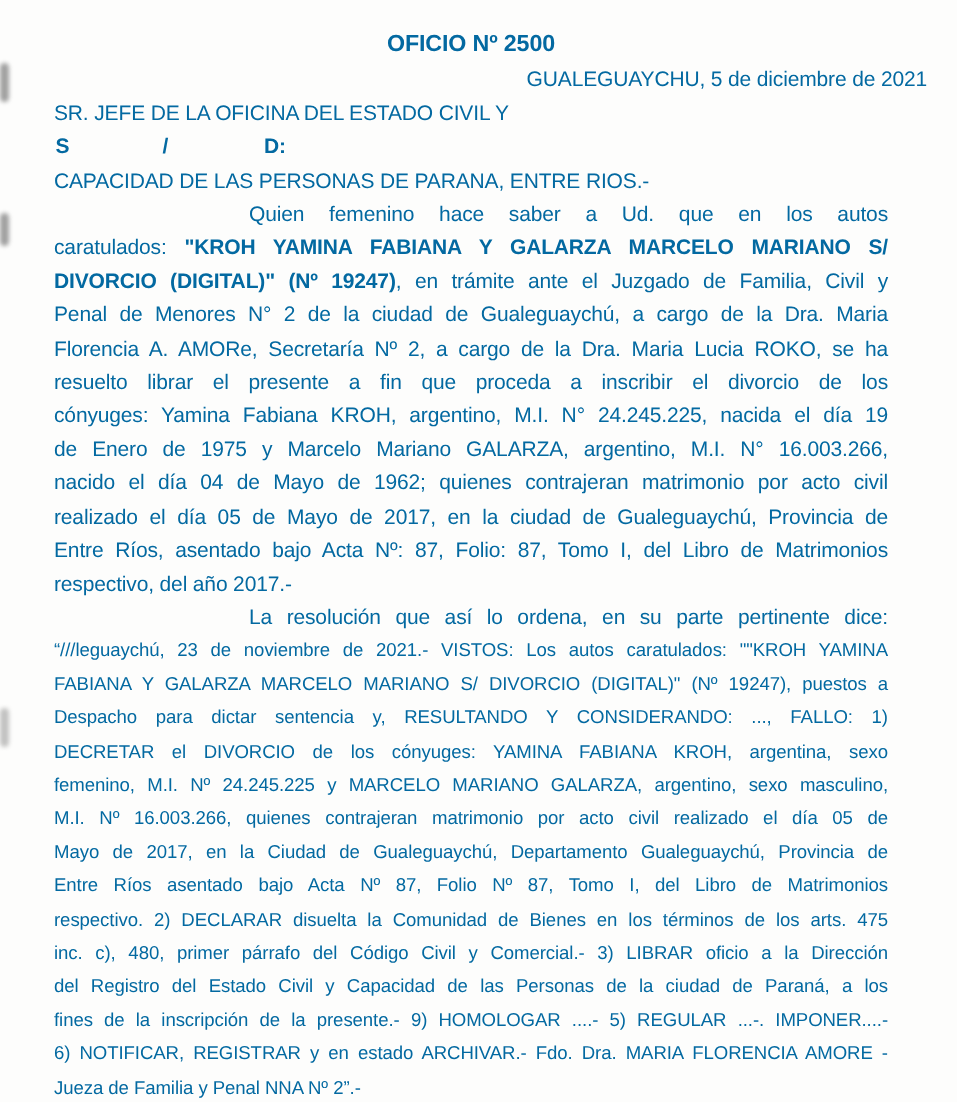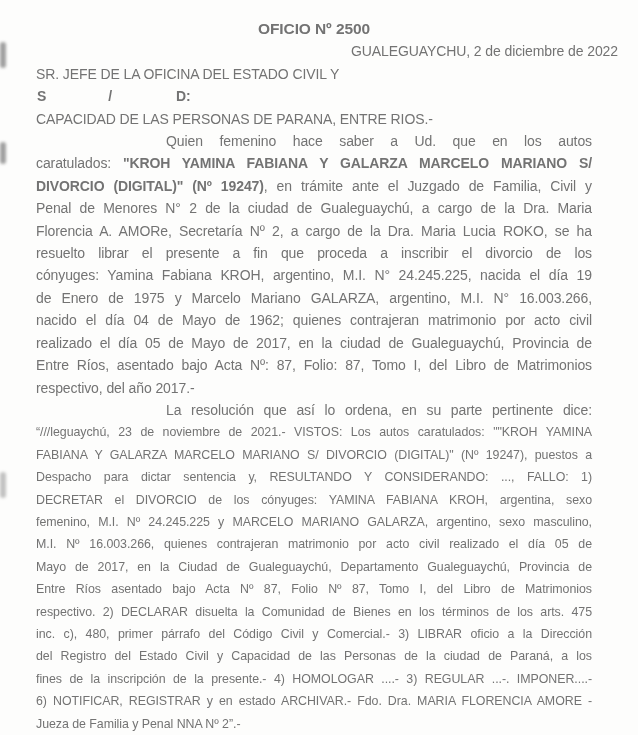--- a/index.html
+++ b/index.html
@@ -3,21 +3,21 @@
 <meta charset="utf-8">
 <style>
   html, body { margin: 0; padding: 0; background: #ffffff; }
   .page {
     position: relative;
     width: 638px;
     height: 735px;
     box-sizing: border-box;
     padding: 18px 46px 0 36px;
     background: #fdfdfc;
-    color: #737373;
+    color: #0369a1;
     font-family: "Liberation Sans", "DejaVu Sans", sans-serif;
     overflow: hidden;
   }
   .ln {
     line-height: 22.4px;
     font-size: 14px;
     letter-spacing: -0.1px;
     white-space: pre-wrap;
   }
   .ln.j { text-align: justify; text-align-last: justify; }
@@ -42,21 +42,21 @@
 </style>
 </head>
 <body>
 
 <div class="page">
   <div class="artifact a1"></div>
   <div class="artifact a2"></div>
   <div class="artifact a3"></div>
   <div>
       <div class="ln c"><span class="seg b">OFICIO Nº 2500</span></div>
-      <div class="ln r"><span class="seg">GUALEGUAYCHU, 2 de diciembre de 2022</span></div>
+      <div class="ln r"><span class="seg">GUALEGUAYCHU, 5 de diciembre de 2021</span></div>
       <div class="ln l"><span class="seg">SR. JEFE DE LA OFICINA DEL ESTADO CIVIL Y</span></div>
       <div class="ln l sd"><span class="seg b" style="margin-left: 1px;">S</span><span class="seg b" style="margin-left: 62px;">/</span><span class="seg b" style="margin-left: 64px;">D:</span></div>
       <div class="ln l"><span class="seg">CAPACIDAD DE LAS PERSONAS DE PARANA, ENTRE RIOS.-</span></div>
       <div class="ln j ind"><span class="seg">Quien femenino hace saber a Ud. que en los autos</span></div>
       <div class="ln j"><span class="seg">caratulados: </span><span class="seg b">"KROH YAMINA FABIANA Y GALARZA MARCELO MARIANO S/</span></div>
       <div class="ln j"><span class="seg b">DIVORCIO (DIGITAL)" (Nº 19247)</span><span class="seg">, en trámite ante el Juzgado de Familia, Civil y</span></div>
       <div class="ln j"><span class="seg">Penal de Menores N° 2 de la ciudad de Gualeguaychú, a cargo de la Dra. Maria</span></div>
       <div class="ln j"><span class="seg">Florencia A. AMORe, Secretaría Nº 2, a cargo de la Dra. Maria Lucia ROKO, se ha</span></div>
       <div class="ln j"><span class="seg">resuelto librar el presente a fin que proceda a inscribir el divorcio de los</span></div>
       <div class="ln j"><span class="seg">cónyuges: Yamina Fabiana KROH, argentino, M.I. N° 24.245.225, nacida el día 19</span></div>
@@ -70,17 +70,17 @@
       <div class="ln j i"><span class="seg">FABIANA Y GALARZA MARCELO MARIANO S/ DIVORCIO (DIGITAL)" (Nº 19247), puestos a</span></div>
       <div class="ln j i"><span class="seg">Despacho para dictar sentencia y, RESULTANDO Y CONSIDERANDO: ..., FALLO: 1)</span></div>
       <div class="ln j i"><span class="seg">DECRETAR el DIVORCIO de los cónyuges: YAMINA FABIANA KROH, argentina, sexo</span></div>
       <div class="ln j i"><span class="seg">femenino, M.I. Nº 24.245.225 y MARCELO MARIANO GALARZA, argentino, sexo masculino,</span></div>
       <div class="ln j i"><span class="seg">M.I. Nº 16.003.266, quienes contrajeran matrimonio por acto civil realizado el día 05 de</span></div>
       <div class="ln j i"><span class="seg">Mayo de 2017, en la Ciudad de Gualeguaychú, Departamento Gualeguaychú, Provincia de</span></div>
       <div class="ln j i"><span class="seg">Entre Ríos asentado bajo Acta Nº 87, Folio Nº 87, Tomo I, del Libro de Matrimonios</span></div>
       <div class="ln j i"><span class="seg">respectivo. 2) DECLARAR disuelta la Comunidad de Bienes en los términos de los arts. 475</span></div>
       <div class="ln j i"><span class="seg">inc. c), 480, primer párrafo del Código Civil y Comercial.- 3) LIBRAR oficio a la Dirección</span></div>
       <div class="ln j i"><span class="seg">del Registro del Estado Civil y Capacidad de las Personas de la ciudad de Paraná, a los</span></div>
-      <div class="ln j i"><span class="seg">fines de la inscripción de la presente.- 4) HOMOLOGAR ....- 3) REGULAR ...-. IMPONER....-</span></div>
+      <div class="ln j i"><span class="seg">fines de la inscripción de la presente.- 9) HOMOLOGAR ....- 5) REGULAR ...-. IMPONER....-</span></div>
       <div class="ln j i"><span class="seg">6) NOTIFICAR, REGISTRAR y en estado ARCHIVAR.- Fdo. Dra. MARIA FLORENCIA AMORE -</span></div>
       <div class="ln l i"><span class="seg">Jueza de Familia y Penal NNA Nº 2”.-</span></div>
     </div>
 </div>
 
 </body></html>

